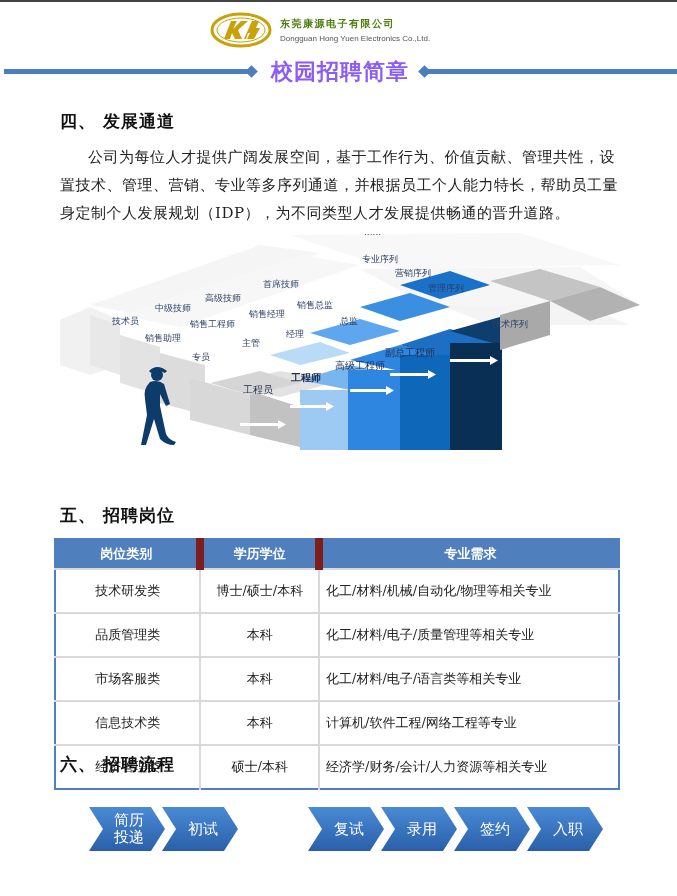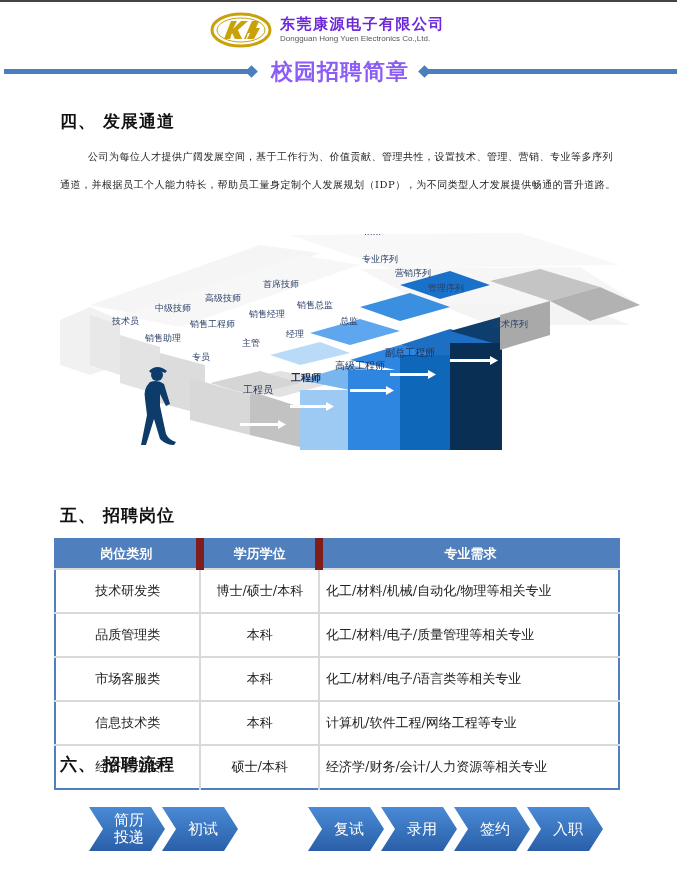--- a/index.html
+++ b/index.html
@@ -5,37 +5,37 @@
   * { box-sizing: border-box; margin: 0; padding: 0; }
   html, body { width: 677px; height: 896px; background: #ffffff; overflow: hidden; }
   body { position: relative; font-family: "DejaVu Sans", "Liberation Sans", sans-serif; color: #111; }
 
   .top-rule { position: absolute; left: 0; top: 0; width: 677px; height: 2px; background: #444; }
 
   
   .logo-wrap { position: absolute; left: 210px; top: 12px; display: flex; align-items: center; }
   .logo-emblem { width: 62px; height: 36px; }
   .company-text { margin-left: 8px; }
-  .company-cn { font-family: "DejaVu Sans", sans-serif; font-weight: bold; font-size: 15px; letter-spacing: 1.5px; color: #6d28d9; line-height: 18px; }
+  .company-cn { font-family: "DejaVu Sans", sans-serif; font-weight: bold; font-size: 10px; letter-spacing: 1.5px; color: #4d7c0f; line-height: 18px; }
   .company-en { font-family: "Liberation Sans", sans-serif; font-size: 8px; color: #555; line-height: 12px; }
 
   
   .banner-line-left { position: absolute; left: 4px; top: 69px; width: 246px; height: 5px; background: #4a7ebd; }
   .banner-line-right { position: absolute; left: 426px; top: 69px; width: 251px; height: 5px; background: #4a7ebd; }
   .banner-diamond-l { position: absolute; left: 247px; top: 67px; width: 9px; height: 9px; background: #4a7ebd; transform: rotate(45deg); }
   .banner-diamond-r { position: absolute; left: 420px; top: 67px; width: 9px; height: 9px; background: #4a7ebd; transform: rotate(45deg); }
   .banner-title { position: absolute; left: 262px; top: 57px; width: 156px; text-align: center; font-weight: bold; font-size: 22px; color: #8b5cf6; letter-spacing: 1px; }
 
   
   .section-heading { position: absolute; left: 60px; font-weight: bold; font-size: 17px; color: #111; letter-spacing: 1px; }
   .sec4 { top: 110px; }
   .sec5 { top: 504px; }
   .sec6 { top: 753px; }
 
-  .intro { position: absolute; left: 60px; top: 143px; width: 560px; font-family: "DejaVu Serif", "Liberation Serif", serif; font-size: 10px; line-height: 28px; color: #222; text-indent: 28px; letter-spacing: 0.5px; }
+  .intro { position: absolute; left: 60px; top: 143px; width: 560px; font-family: "DejaVu Serif", "Liberation Serif", serif; font-size: 15px; line-height: 28px; color: #222; text-indent: 28px; letter-spacing: 0.5px; }
 
   
   .stairs { position: absolute; left: 60px; top: 225px; width: 580px; height: 230px; }
   .stairs svg { position: absolute; left: 0; top: 0; }
   .stair-label { position: absolute; font-size: 9px; color: #2b3f66; white-space: nowrap; }
   .stair-label.big { font-size: 10px; color: #1f2e4f; }
 
   
   .jobs-table { position: absolute; left: 54px; top: 538px; width: 566px; border-collapse: collapse; border: 2px solid #4f7fbd; font-size: 13px; }
   .jobs-table th { background: #4f7fbd; color: #fff; font-weight: bold; height: 30px; font-size: 13px; border-right: 8px solid #7f1d1d; }

